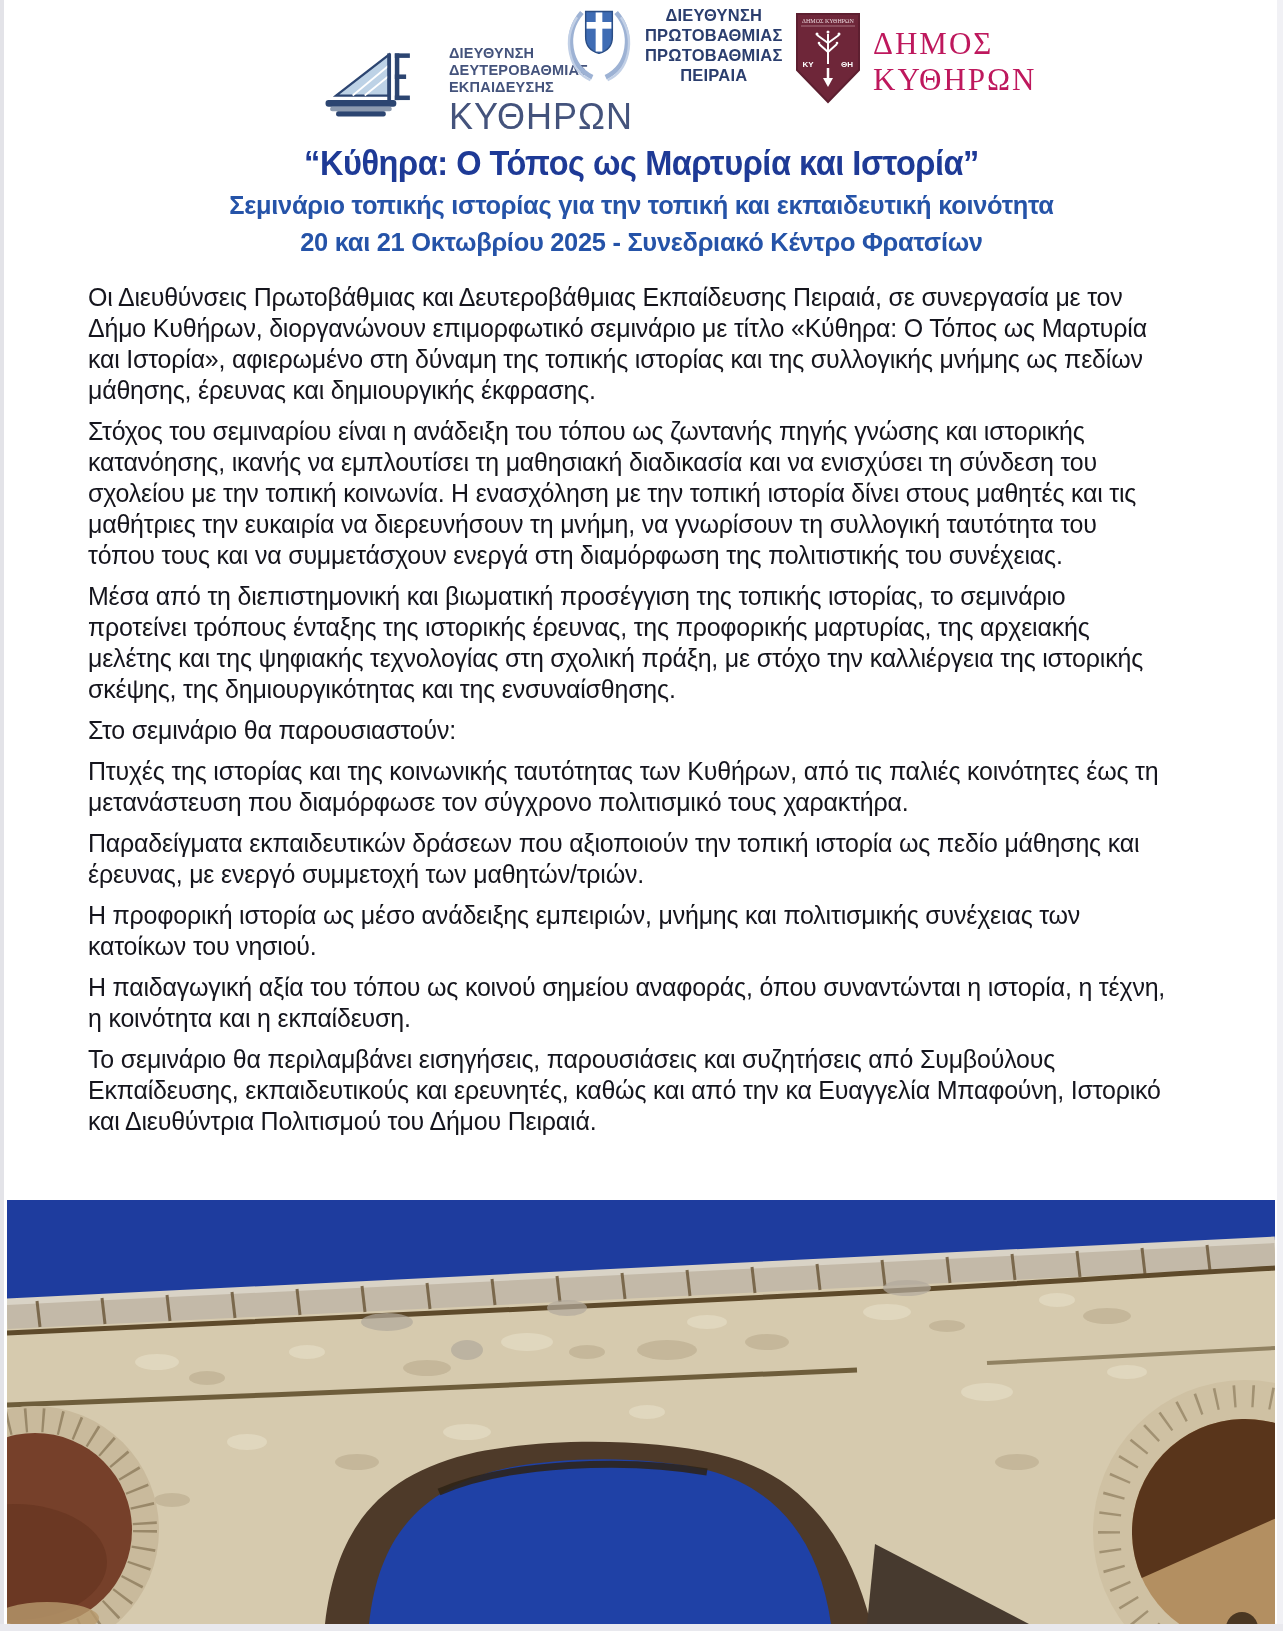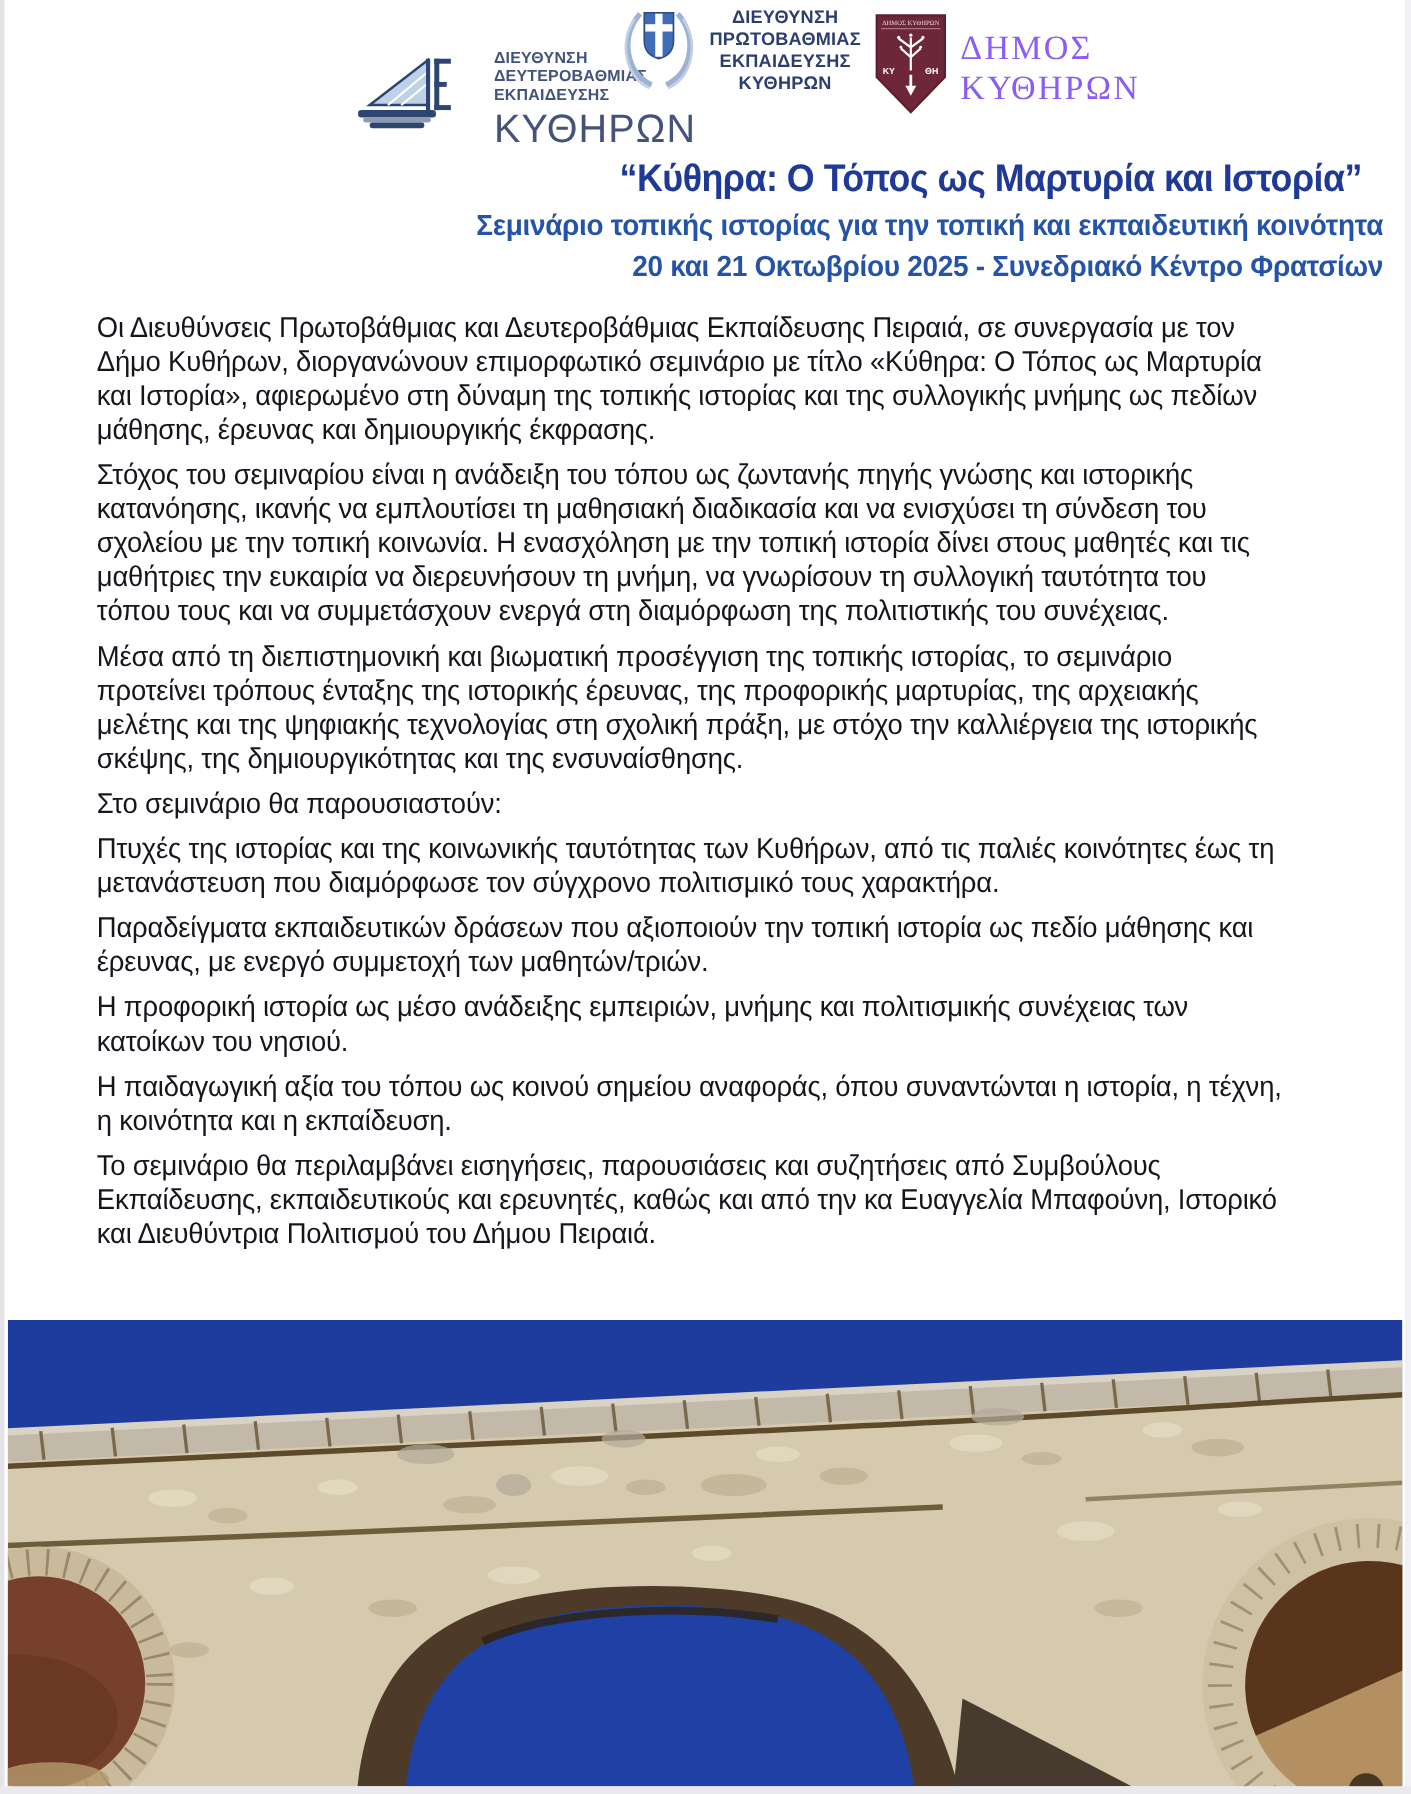--- a/index.html
+++ b/index.html
@@ -15,24 +15,24 @@
   
   .logos{position:absolute;left:0;top:0;width:100%;height:125px;}
   .logo{position:absolute;display:flex;align-items:flex-start;}
   .logo-dde{left:315px;top:8px;margin-top:31px;}
   .dde-text{margin-left:6px;margin-top:6px;color:#44537c;}
   .dde-small div{font-size:14.5px;font-weight:bold;line-height:17px;letter-spacing:.2px;}
   .dde-big{font-size:36px;line-height:38px;letter-spacing:1px;margin-top:2px;font-weight:500;}
   .logo-dpe{left:553px;top:2px;width:200px;flex-direction:row;align-items:center;}
   .dpe-text{margin-top:2px;text-align:center;color:#2b3e6e;font-weight:bold;font-size:16.5px;line-height:20px;letter-spacing:.2px;}
   .logo-kyth{left:795px;top:12px;}
-  .kyth-name{margin-left:12px;margin-top:14px;font-family:"Liberation Serif",serif;color:#8b5cf6;font-size:31px;line-height:36px;letter-spacing:2px;}
-
-  
-  .titleblock{position:absolute;left:0;top:142px;width:100%;text-align:right;}
+  .kyth-name{margin-left:12px;margin-top:14px;font-family:"Liberation Serif",serif;color:#be185d;font-size:31px;line-height:36px;letter-spacing:2px;}
+
+  
+  .titleblock{position:absolute;left:0;top:142px;width:100%;text-align:center;}
   .titleblock h1{
     margin:0;color:#1e3a96;font-size:35px;line-height:42px;font-weight:bold;
     letter-spacing:-.5px;transform:scaleX(.93);transform-origin:50% 50%;
   }
   .titleblock .sub{
     margin:6px 0 0 0;color:#2553a8;font-size:26.5px;line-height:31px;font-weight:bold;
     letter-spacing:-.3px;transform:scaleX(.96);transform-origin:50% 50%;
   }
 
   
@@ -87,21 +87,21 @@
           <path d="M52,79 C77,67 82,33 63,11" fill="none" stroke="#9db2d4" stroke-width="5"></path>
           <path d="M36,82 C14,72 6,40 22,16" fill="none" stroke="#c2d0e6" stroke-width="2.5"></path>
           <path d="M54,82 C76,72 84,40 68,16" fill="none" stroke="#c2d0e6" stroke-width="2.5"></path>
           <path d="M31,10 h28 v27 c0,10 -7,15 -14,17 c-7,-2 -14,-7 -14,-17 Z" fill="#3f6cb4" stroke="#2a4d85" stroke-width="1.5"></path>
           <rect x="41.5" y="11" width="7" height="41" fill="#ffffff"></rect>
           <rect x="32" y="21" width="26" height="7" fill="#ffffff"></rect>
         </svg>
       </span>
       <div class="dpe-text">
         <div>ΔΙΕΥΘΥΝΣΗ ΠΡΩΤΟΒΑΘΜΙΑΣ</div>
-        <div>ΕΚΠΑΙΔΕΥΣΗΣ ΚΥΘΗΡΩΝ</div>
+        <div>ΠΡΩΤΟΒΑΘΜΙΑΣ ΠΕΙΡΑΙΑ</div>
       </div>
     </div>
 
     <div class="logo logo-kyth">
       <span>
         <svg width="66" height="92" viewBox="0 0 66 92">
           <polygon points="2,2 64,2 64,58 33,90 2,58" fill="#6e2639" stroke="#5d1f30" stroke-width="2"></polygon>
           <text x="33" y="10.5" text-anchor="middle" font-size="6" fill="#e8d5da" font-family="Liberation Serif, serif">ΔΗΜΟΣ ΚΥΘΗΡΩΝ</text>
           <path d="M6,14 L60,14" stroke="#cfa9b3" stroke-width="1" opacity=".6"></path>
           <path d="M33,52 L33,22 M33,31 L22,23 M33,31 L44,23 M33,40 L24,32 M33,40 L42,32" stroke="#ffffff" stroke-width="2" fill="none"></path>

